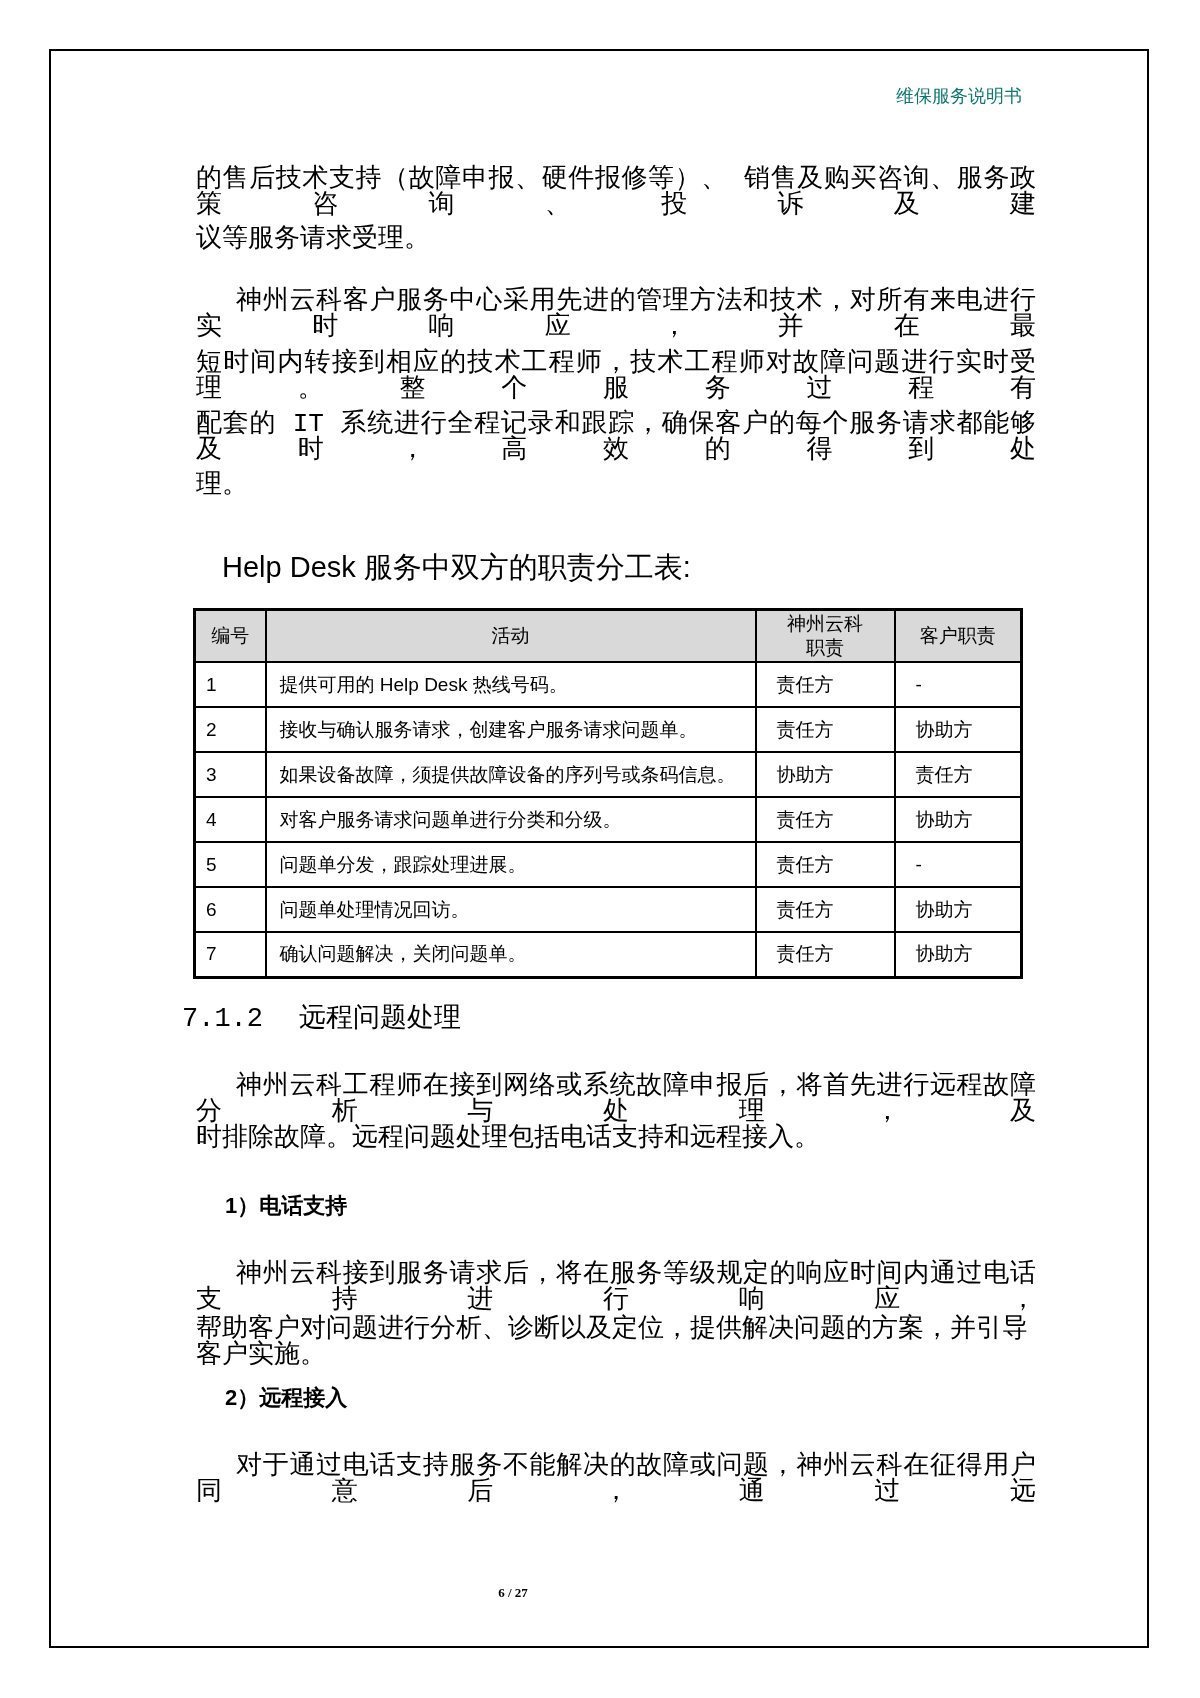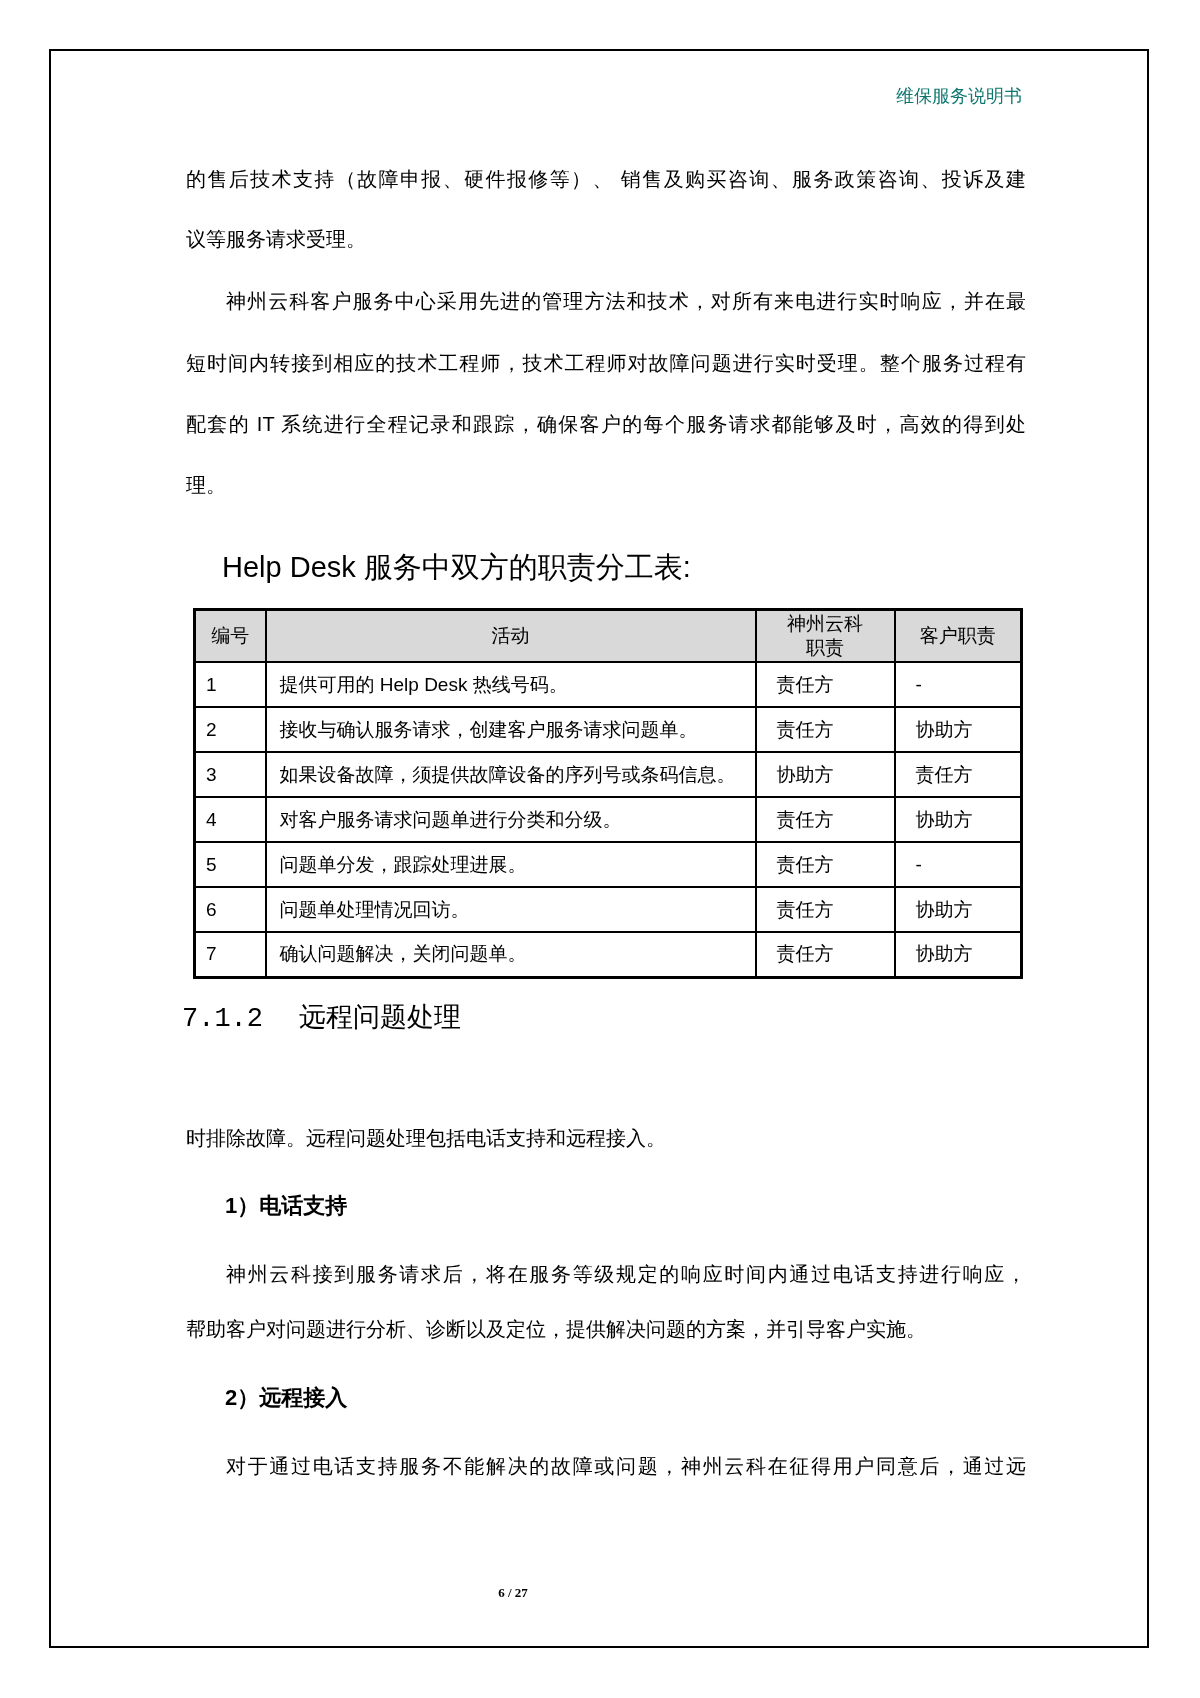--- a/index.html
+++ b/index.html
@@ -2,22 +2,22 @@
 <html><head>
 <meta charset="utf-8">
 <style>
   html,body{margin:0;padding:0;background:#ffffff;}
   .page{position:relative;width:1200px;height:1698px;background:#ffffff;overflow:hidden;
         font-family:"Liberation Sans","DejaVu Sans",sans-serif;color:#000;}
   .page-border{position:absolute;left:49px;top:49px;width:1100px;height:1599px;
         border:2px solid #000;box-sizing:border-box;}
   .doc-header{position:absolute;left:182px;top:84px;width:840px;text-align:right;
         font-family:"Liberation Serif","DejaVu Serif",serif;font-size:18px;color:#0f766e;}
-  .line{position:absolute;left:186px;width:840px;font-size:20px;line-height:26px;
-        white-space:pre-wrap;}
+  .line{position:absolute;left:196px;width:840px;font-size:26px;line-height:26px;
+        white-space:pre-wrap;font-family:Liberation Mono, monospace;}
   .j{text-align:justify;text-align-last:justify;}
   .ind{text-indent:40px;}
   .caption{position:absolute;left:222px;font-size:29px;line-height:26px;}
   table.resp{position:absolute;left:193px;top:608px;width:827px;border-collapse:collapse;
         table-layout:fixed;border:3px solid #000;}
   table.resp th, table.resp td{border:2px solid #000;box-sizing:border-box;
         font-size:19px;vertical-align:middle;overflow:hidden;}
   table.resp th{height:50px;background:#d9d9d9;font-weight:normal;text-align:center;
         line-height:24px;}
   table.resp td{height:45px;white-space:nowrap;}
@@ -109,20 +109,21 @@
         <td class="c-vendor">责任方</td>
         <td class="c-customer">协助方</td>
       </tr>
     </tbody>
   </table>
 
   <div class="sec-heading">
     <span class="sec-num">7.1.2</span><span>远程问题处理</span>
   </div>
 
+  <div class="line j ind" style="top:1073px">神州云科工程师在接到网络或系统故障申报后，将首先进行远程故障分析与处理，及</div>
   <div class="line" style="top:1125px">时排除故障。远程问题处理包括电话支持和远程接入。</div>
 
   <div class="sub-heading" style="top:1193px">1）电话支持</div>
 
   <div class="line j ind" style="top:1261px">神州云科接到服务请求后，将在服务等级规定的响应时间内通过电话支持进行响应，</div>
   <div class="line" style="top:1316px">帮助客户对问题进行分析、诊断以及定位，提供解决问题的方案，并引导客户实施。</div>
 
   <div class="sub-heading" style="top:1385px">2）远程接入</div>
 
   <div class="line j ind" style="top:1453px">对于通过电话支持服务不能解决的故障或问题，神州云科在征得用户同意后，通过远</div>

